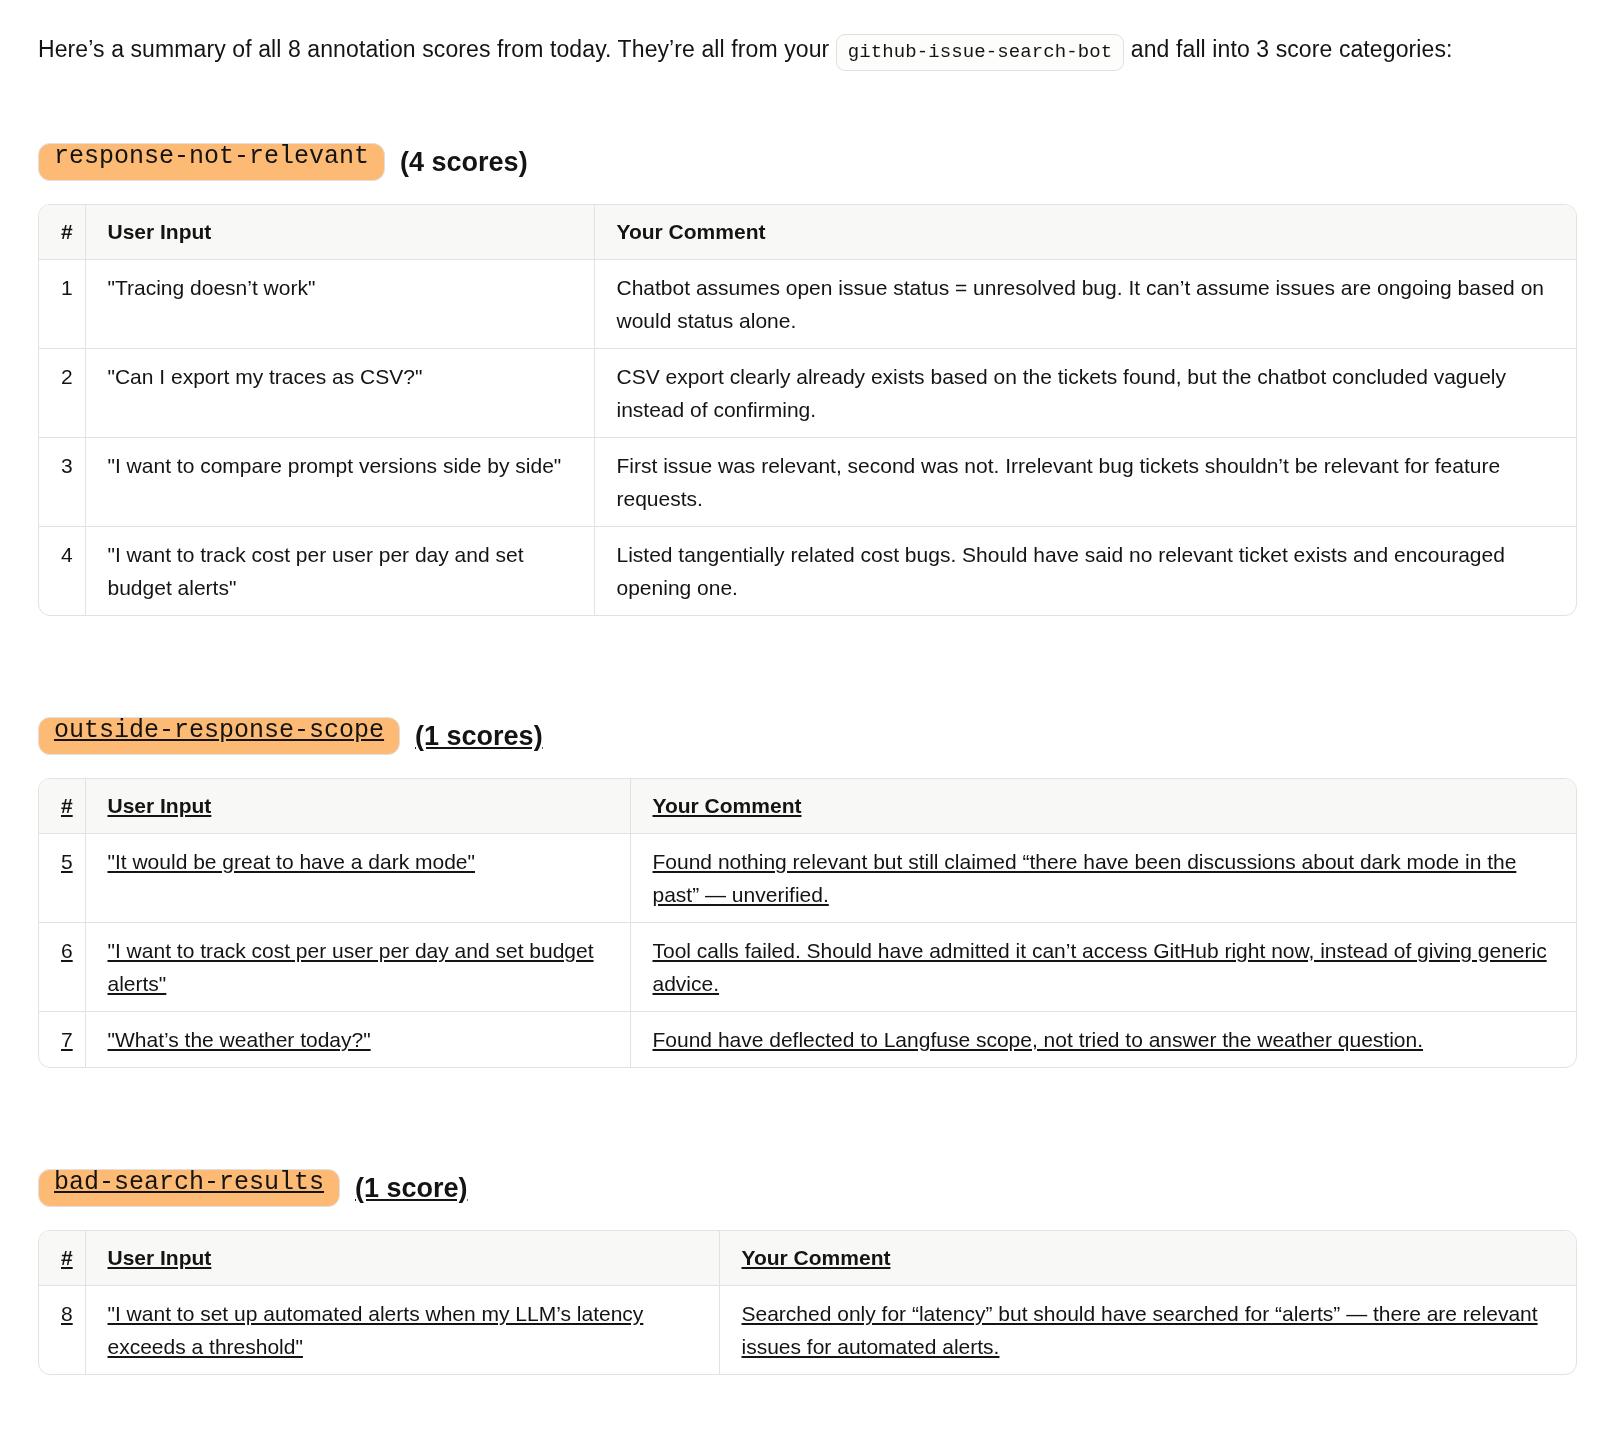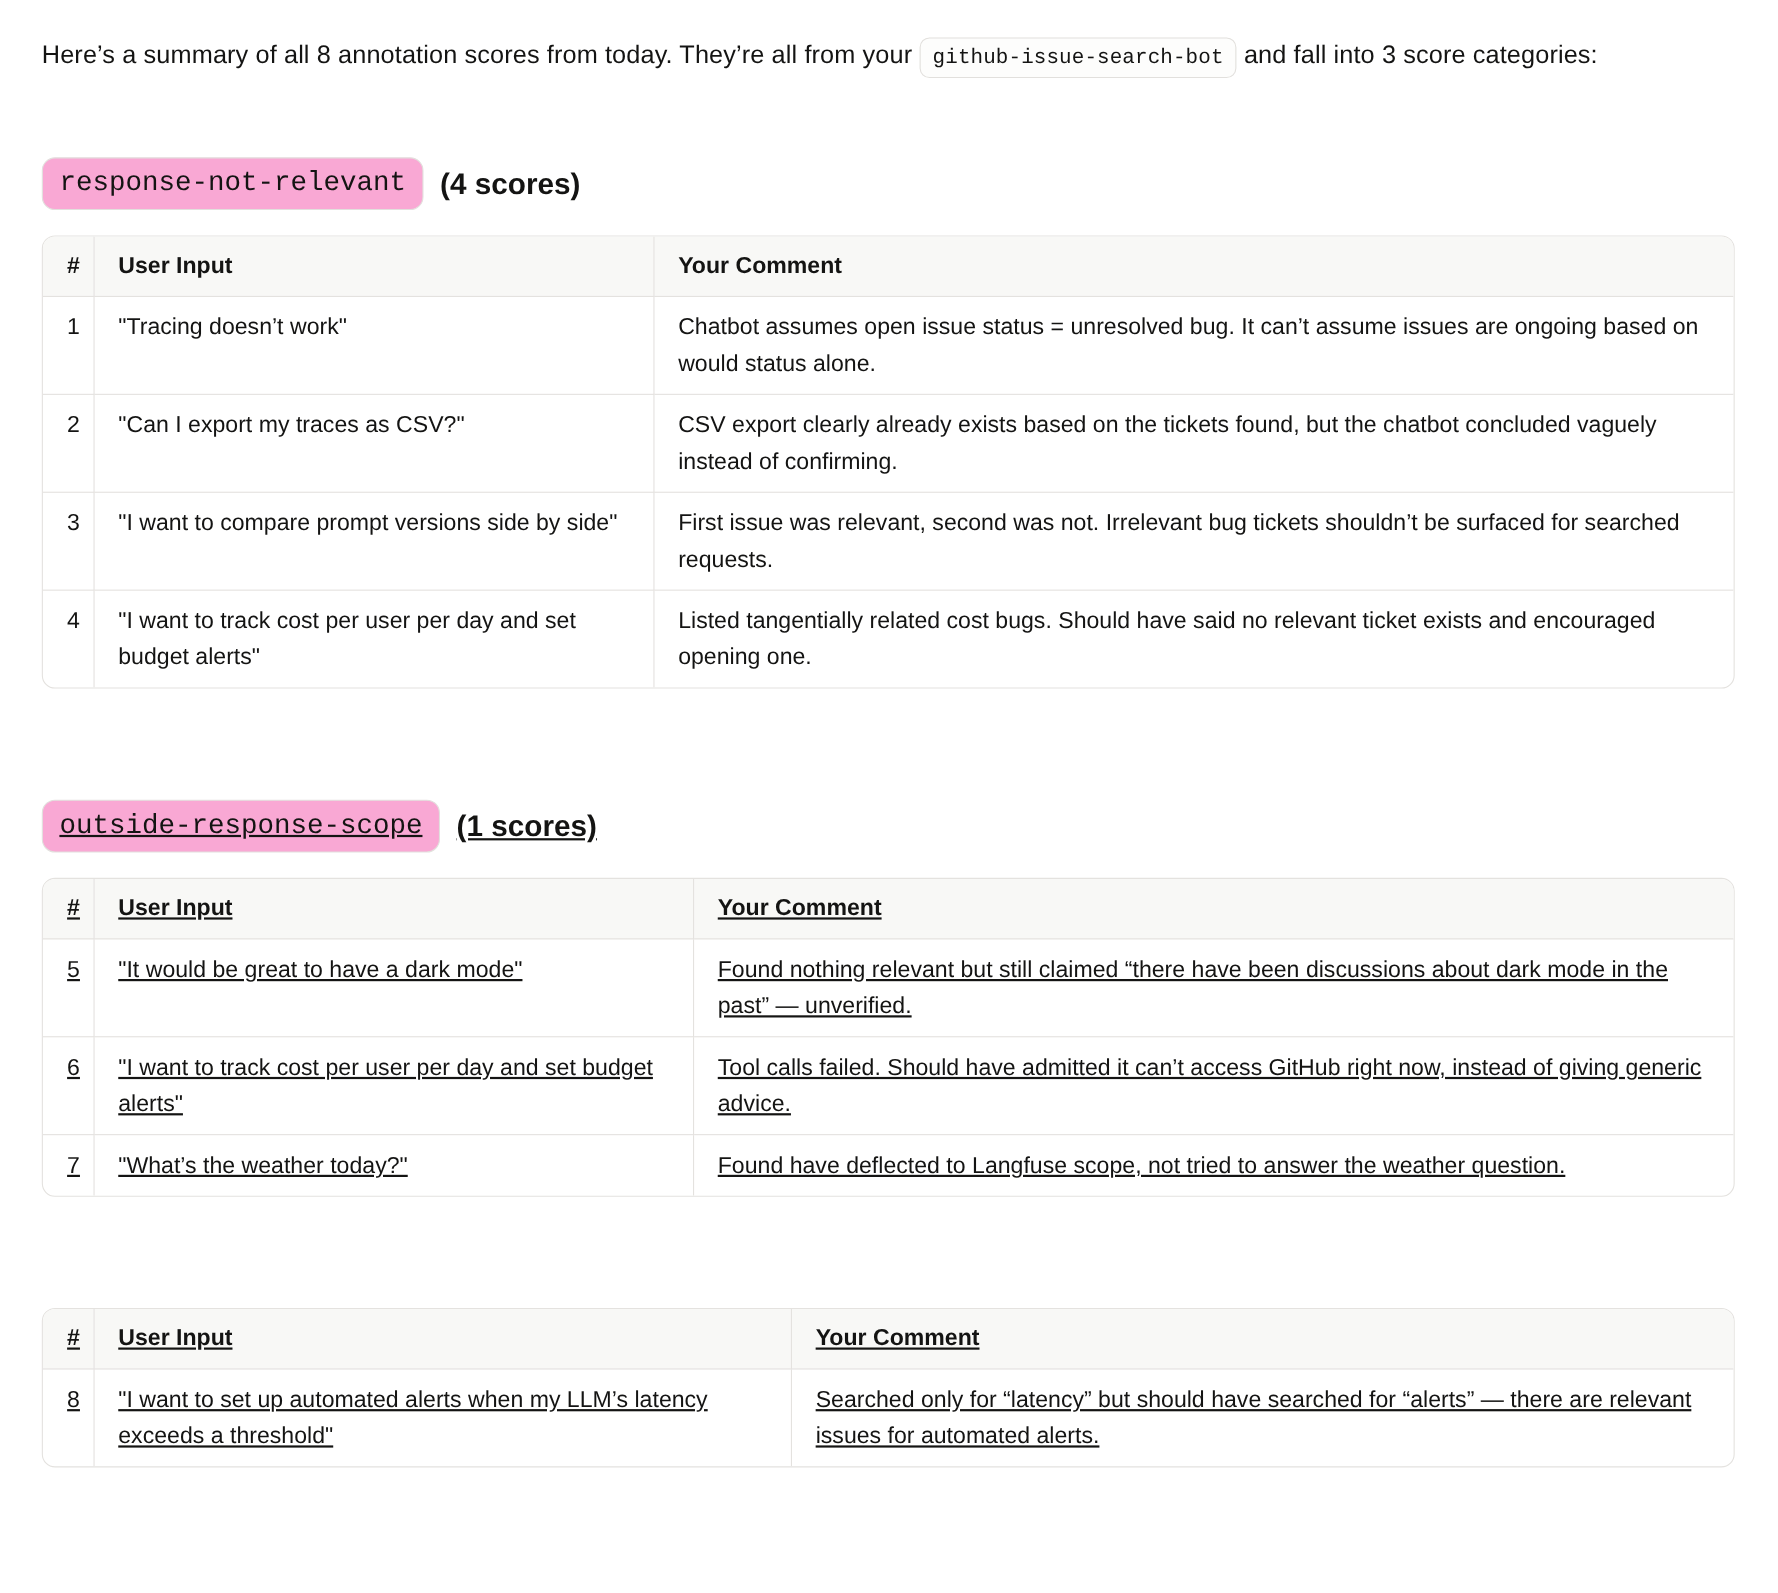--- a/index.html
+++ b/index.html
@@ -42,24 +42,24 @@
     align-items: center;
     gap: 15px;
     font-size: 27px;
     font-weight: 700;
   }
   .heading-code {
     font-family: "Liberation Mono", "DejaVu Sans Mono", monospace;
     font-size: 25px;
     font-weight: 500;
     line-height: 1;
-    padding: 10px 15px 11px;
+    padding: 0 15px 11px;
     border: 1px solid #e2e0dd;
     border-radius: 12px;
-    background: #f9a8d4;
+    background: #fdba74;
     white-space: nowrap;
   }
   .heading-count { white-space: nowrap; }
   
   .table-wrap {
     border: 1px solid #e4e2df;
     border-radius: 12px;
     overflow: hidden;
     background: #ffffff;
   }
@@ -122,21 +122,21 @@
 
     <tr>
       <td class="col-num">2</td>
       <td>"Can I export my traces as CSV?"</td>
       <td>CSV export clearly already exists based on the tickets found, but the chatbot concluded vaguely instead of confirming.</td>
     </tr>
 
     <tr>
       <td class="col-num">3</td>
       <td>"I want to compare prompt versions side by side"</td>
-      <td>First issue was relevant, second was not. Irrelevant bug tickets shouldn’t be surfaced for searched requests.</td>
+      <td>First issue was relevant, second was not. Irrelevant bug tickets shouldn’t be relevant for feature requests.</td>
     </tr>
 
     <tr>
       <td class="col-num">4</td>
       <td>"I want to track cost per user per day and set budget alerts"</td>
       <td>Listed tangentially related cost bugs. Should have said no relevant ticket exists and encouraged opening one.</td>
     </tr>
   </tbody>
         </table>
       </div>
@@ -178,20 +178,24 @@
       <td class="col-num">7</td>
       <td>"What’s the weather today?"</td>
       <td>Found have deflected to Langfuse scope, not tried to answer the weather question.</td>
     </tr>
   </tbody>
         </table>
       </div>
     </section>
 
     <section class="section">
+      <h2 class="section-heading">
+        <code class="heading-code">bad-search-results</code>
+        <span class="heading-count">(1 score)</span>
+      </h2>
       <div class="table-wrap">
         <table class="scores">
           <colgroup>
             <col class="c-num" style="width:46px">
             <col class="c-input" style="width: 634px;">
             <col class="c-comment">
           </colgroup>
           <thead>
             <tr>
               <th class="col-num">#</th>

